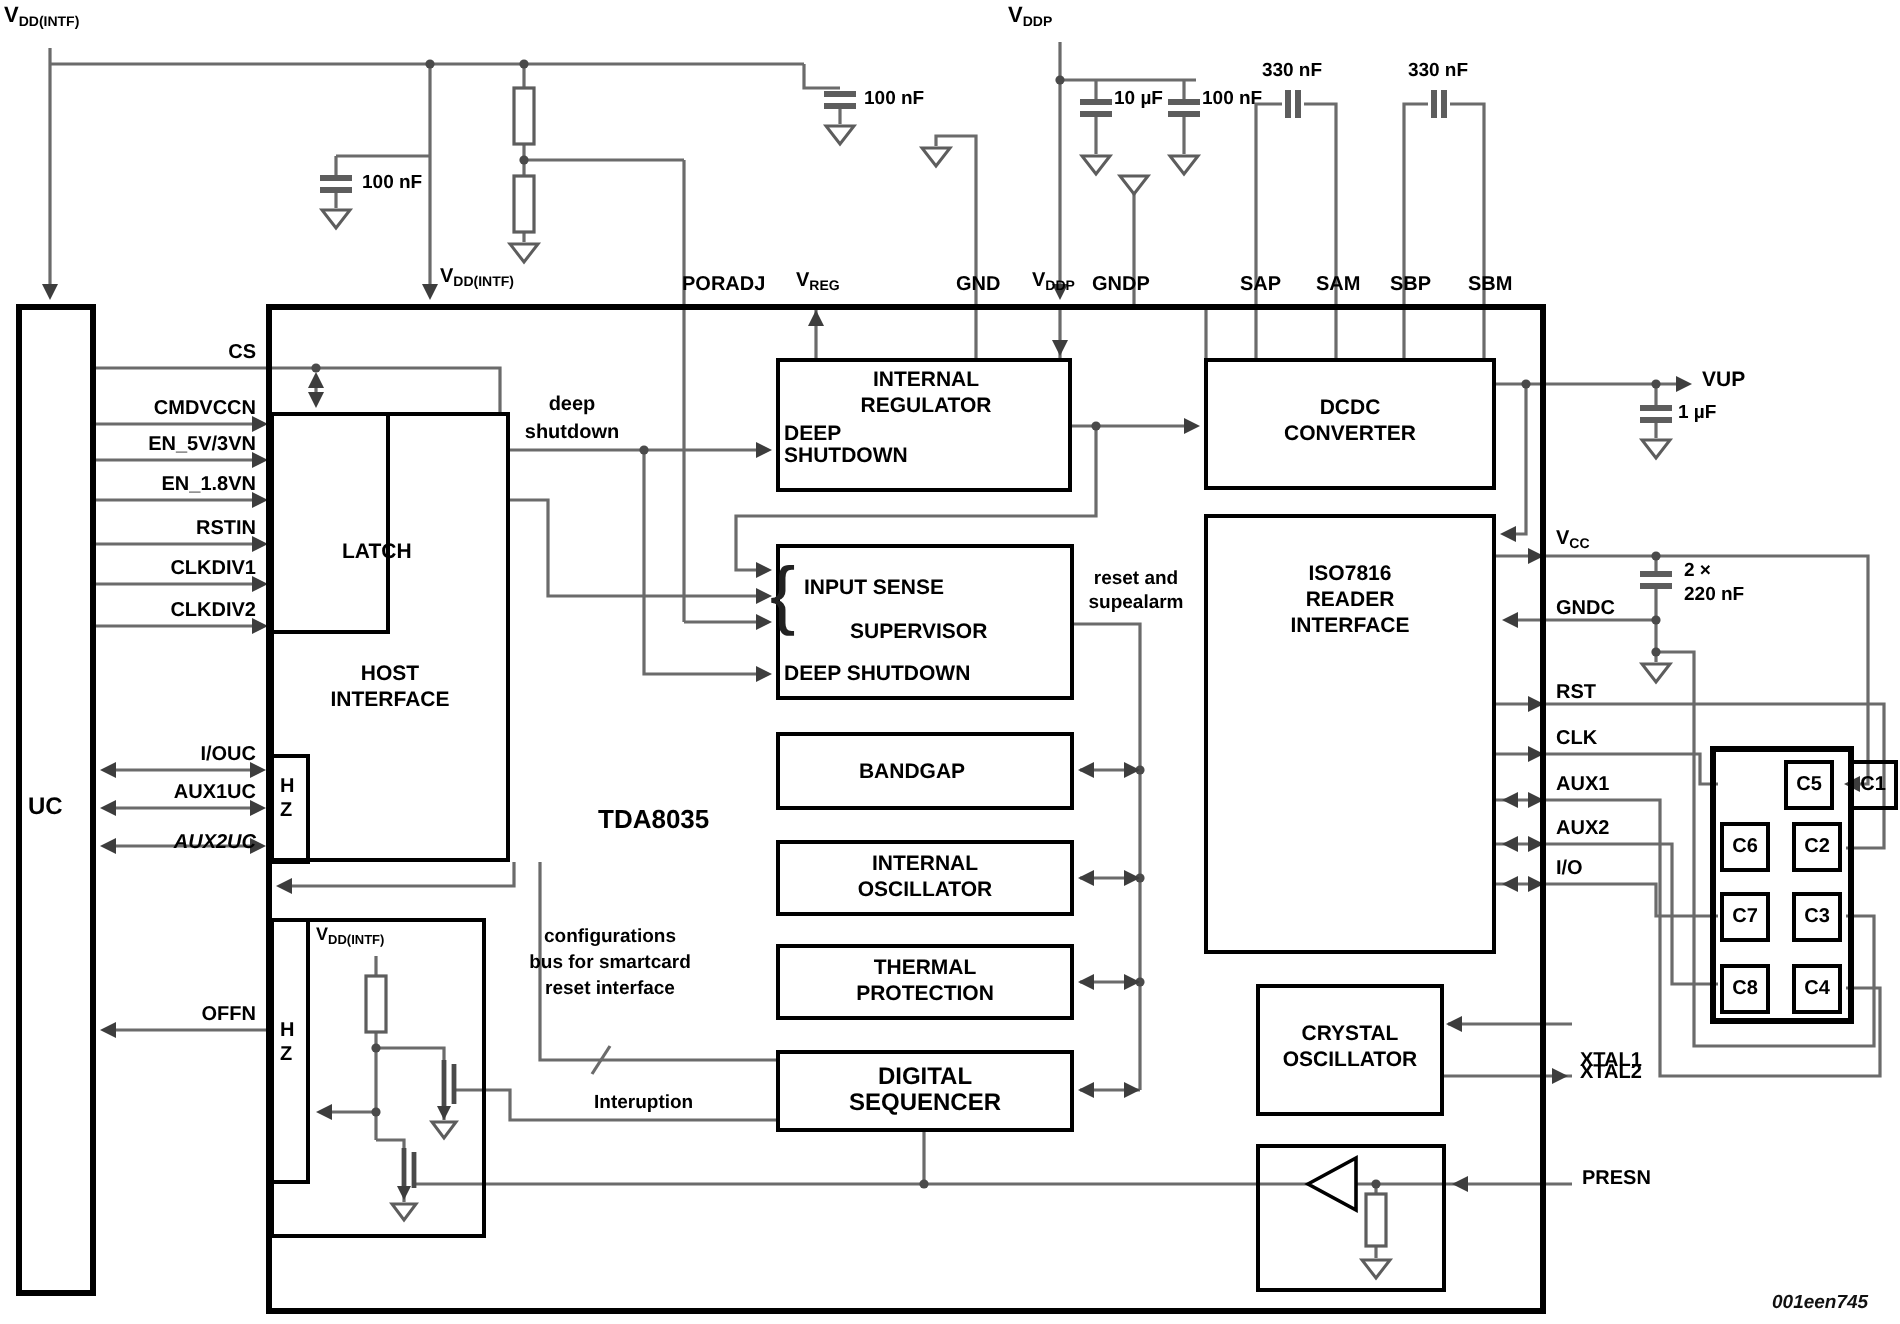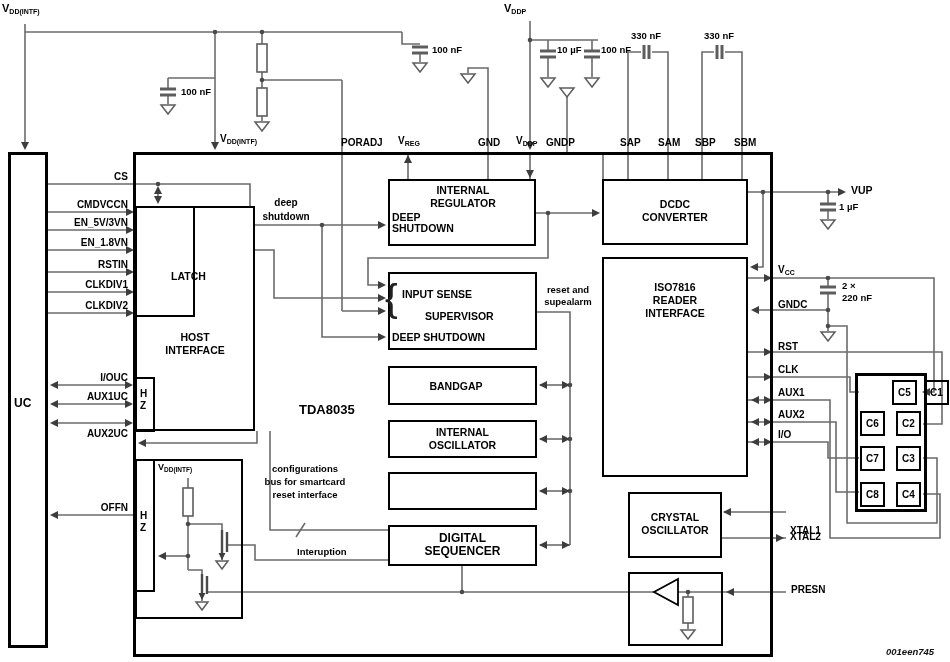--- a/index.html
+++ b/index.html
@@ -317,37 +317,38 @@
   <div class="lbl" style="left:14px;top:398px;font-size:12px;">UC</div>
   <div class="lbl r" style="left:40px;top:171px;width:88px;">CS</div>
   <div class="lbl r" style="left:40px;top:199px;width:88px;">CMDVCCN</div>
   <div class="lbl r" style="left:40px;top:217px;width:88px;">EN_5V/3VN</div>
   <div class="lbl r" style="left:40px;top:237px;width:88px;">EN_1.8VN</div>
   <div class="lbl r" style="left:40px;top:259px;width:88px;">RSTIN</div>
   <div class="lbl r" style="left:40px;top:279px;width:88px;">CLKDIV1</div>
   <div class="lbl r" style="left:40px;top:300px;width:88px;">CLKDIV2</div>
   <div class="lbl r" style="left:40px;top:372px;width:88px;">I/OUC</div>
   <div class="lbl r" style="left:40px;top:391px;width:88px;">AUX1UC</div>
-  <div class="lbl r" style="left:40px;top:428px;width:88px;">AUX2UC</div>
+  <div class="lbl r" style="left:40px;top:416px;width:88px;font-style:italic;">AUX2UC</div>
   <div class="lbl r" style="left:40px;top:502px;width:88px;">OFFN</div>
 
   <div class="lbl" style="left:140px;top:388px;line-height:12px;"><span>H</span><br><span>Z</span></div>
   <div class="lbl" style="left:140px;top:510px;line-height:12px;"><span>H</span><br><span>Z</span></div>
   <div class="lbl" style="left:158px;top:462px;font-size:9px;"><span>V</span><span class="sub" style="font-size:6.5px;">DD(INTF)</span></div>
 
   <div class="lbl" style="left:141px;top:271px;font-size:10.5px;margin-left:30px;">LATCH</div>
   <div class="blk c" style="left:135px;top:331px;width:120px;font-size:10.5px;line-height:13px;"><span>HOST</span><br><span>INTERFACE</span></div>
   <div class="blk c" style="left:398px;top:184px;width:130px;font-size:10.5px;line-height:13px;"><span>INTERNAL</span><br><span>REGULATOR</span></div>
   <div class="blk" style="left:392px;top:212px;font-size:10.5px;line-height:11px;"><span>DEEP</span><br><span>SHUTDOWN</span></div>
   <div class="brace" style="left:385px;top:279px;">{</div>
   <div class="blk" style="left:402px;top:288px;font-size:10.5px;">INPUT SENSE</div>
   <div class="blk" style="left:425px;top:310px;font-size:10.5px;">SUPERVISOR</div>
   <div class="blk" style="left:392px;top:331px;font-size:10.5px;">DEEP SHUTDOWN</div>
   <div class="blk c" style="left:388px;top:380px;width:136px;font-size:10.5px;">BANDGAP</div>
   <div class="blk c" style="left:388px;top:426px;width:149px;font-size:10.5px;line-height:13px;"><span>INTERNAL</span><br><span>OSCILLATOR</span></div>
+  <div class="blk c" style="left:388px;top:478px;width:149px;font-size:10.5px;line-height:13px;"><span>THERMAL</span><br><span>PROTECTION</span></div>
   <div class="blk c" style="left:388px;top:532px;width:149px;font-size:12px;line-height:13px;"><span>DIGITAL</span><br><span>SEQUENCER</span></div>
   <div class="blk c" style="left:602px;top:198px;width:146px;font-size:10.5px;line-height:13px;"><span>DCDC</span><br><span>CONVERTER</span></div>
   <div class="blk c" style="left:602px;top:281px;width:146px;font-size:10.5px;line-height:13px;"><span>ISO7816</span><br><span>READER</span><br><span>INTERFACE</span></div>
   <div class="blk c" style="left:628px;top:511px;width:94px;font-size:10.5px;line-height:13px;"><span>CRYSTAL</span><br><span>OSCILLATOR</span></div>
   <div class="lbl" style="left:299px;top:404px;font-size:13px;">TDA8035</div>
 
   <div class="lbl c" style="left:250px;top:196px;width:72px;line-height:14px;"><span>deep</span><br><span>shutdown</span></div>
   <div class="lbl c sm" style="left:536px;top:284px;width:64px;line-height:12px;"><span>reset and</span><br><span>supealarm</span></div>
   <div class="lbl c sm" style="left:240px;top:462px;width:130px;line-height:13px;"><span>configurations</span><br><span>bus for smartcard</span><br><span>reset interface</span></div>
   <div class="lbl sm" style="left:297px;top:546px;">Interuption</div>

